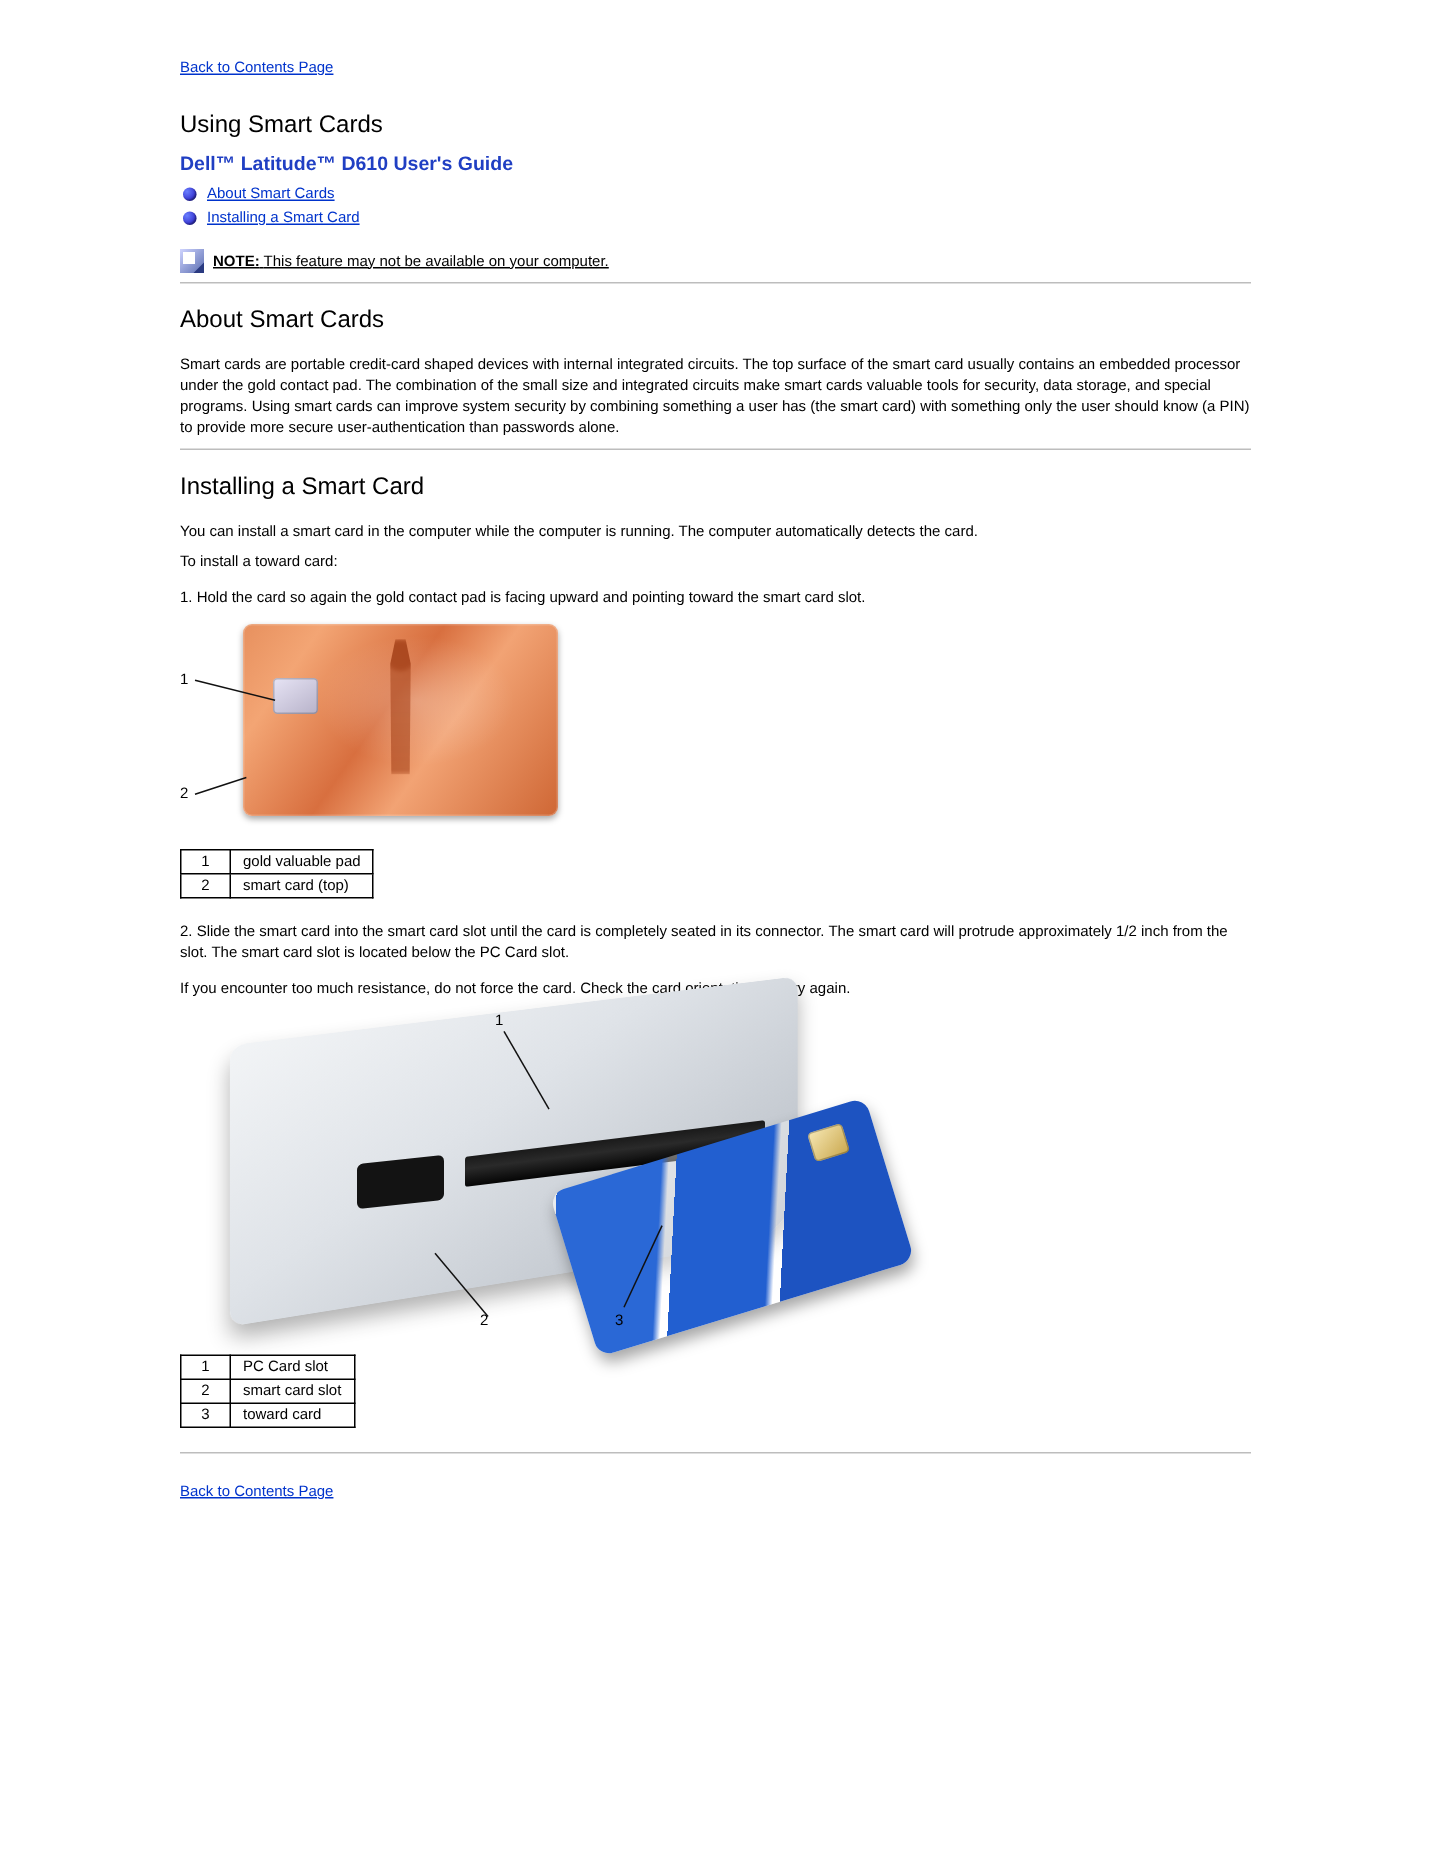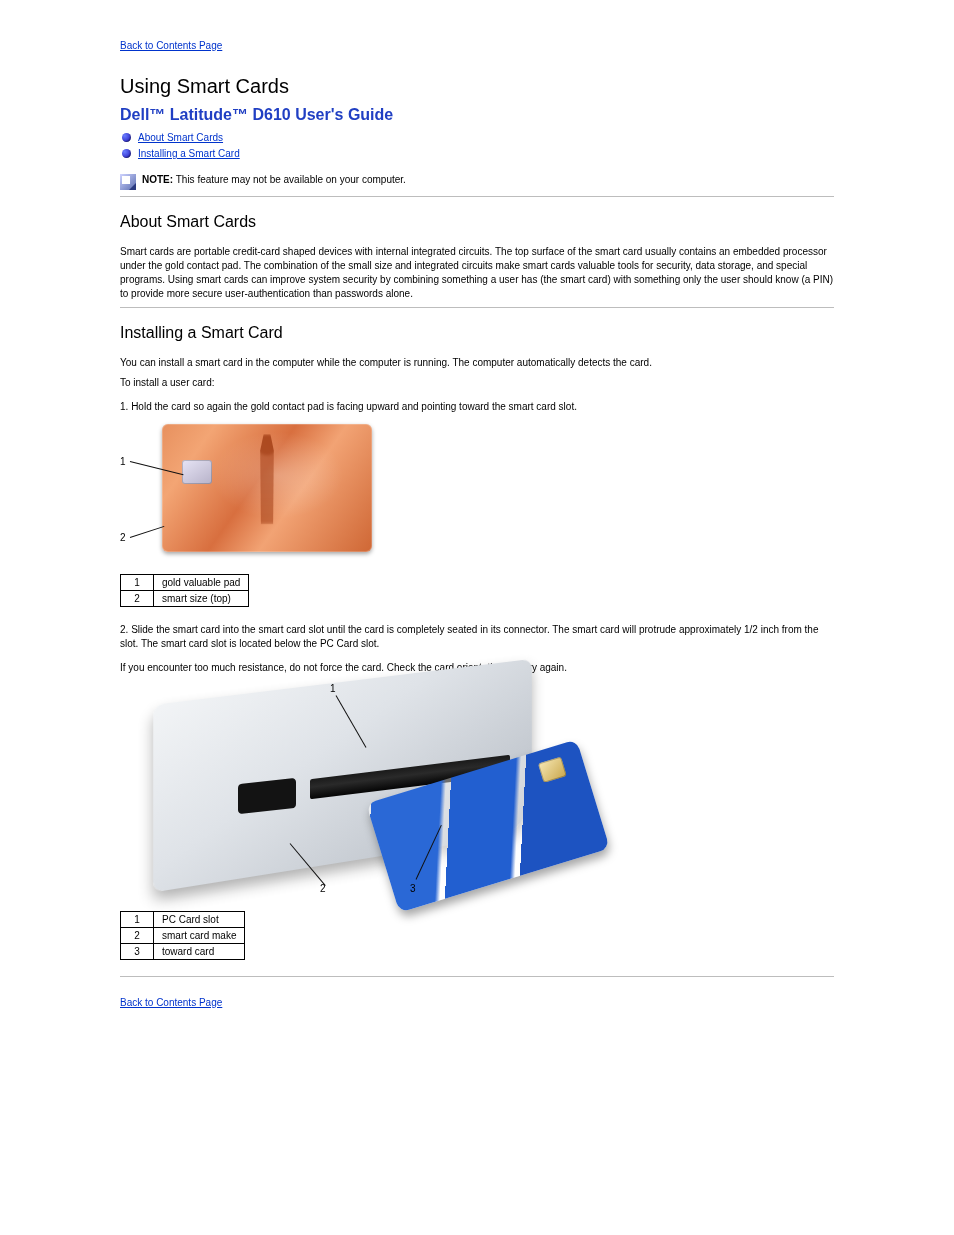--- a/index.html
+++ b/index.html
@@ -10,46 +10,47 @@
     padding: 40px 120px 40px 120px;
     background: #fff;
     width: 954px;
     box-sizing: border-box;
   }
   a { color: #0033cc; }
   .back-link { display: block; margin-bottom: 24px; }
   .title-blue {
     color: #203fc3;
     font-weight: bold;
-    font-size: 16px;
+    font-size: 13px;
     margin-top: 8px;
     margin-bottom: 6px;
     display: block;
   }
   .big-title {
-    font-size: 20px;
+    font-size: 16px;
     font-weight: normal;
     margin: 2px 0 8px 0;
   }
   .bullet-list { margin: 4px 0 12px 2px; padding: 0; list-style: none; }
   .bullet-list li { position: relative; padding-left: 16px; line-height: 16px; }
   .bullet-list li::before {
     content: "";
     position: absolute;
     left: 0; top: 3px;
     width: 9px; height: 9px;
     border-radius: 50%;
     background: radial-gradient(circle at 30% 30%, #6a7fff, #3b3bd4 60%, #1a1a7a);
     box-shadow: inset -1px -1px 1px rgba(0,0,0,0.3);
   }
   .note-block {
     display: flex;
-    align-items: flex-start;
+    align-items: center;
     gap: 6px;
     margin: 6px 0 4px 0;
+    text-decoration: underline;
   }
   .note-icon {
     width: 16px; height: 16px; flex: none;
     background: linear-gradient(135deg, #cfd4ff, #5a6db0);
     position: relative;
   }
   .note-icon::before {
     content: "";
     position: absolute;
     left: 2px; top: 2px; right: 6px; bottom: 6px;
@@ -216,21 +217,21 @@
 
 <hr class="hr">
 
 <div class="section-title">About Smart Cards</div>
 <p>Smart cards are portable credit-card shaped devices with internal integrated circuits. The top surface of the smart card usually contains an embedded processor under the gold contact pad. The combination of the small size and integrated circuits make smart cards valuable tools for security, data storage, and special programs. Using smart cards can improve system security by combining something a user has (the smart card) with something only the user should know (a PIN) to provide more secure user-authentication than passwords alone.</p>
 
 <hr class="hr">
 
 <div class="section-title">Installing a Smart Card</div>
 <p>You can install a smart card in the computer while the computer is running. The computer automatically detects the card.</p>
-<p>To install a user card:</p>
+<p>To install a toward card:</p>
 
 <p class="step">
   <span>1.</span>
   <span>Hold the card so again the gold contact pad is facing upward and pointing toward the smart card slot.</span>
 </p>
 
 <div class="card-figure">
   <div class="card-body">
     <div class="card-silhouette"></div>
     <div class="card-chip"></div>
@@ -246,21 +247,21 @@
 </div>
 
 <table class="legend">
   <tbody>
       <tr>
         <td class="num">1</td>
         <td>gold valuable pad</td>
       </tr>
   <tr>
         <td class="num">2</td>
-        <td>smart size (top)</td>
+        <td>smart card (top)</td>
       </tr>
 </tbody>
   </table>
 
 <p class="step">
   <span>2.</span>
   <span>Slide the smart card into the smart card slot until the card is completely seated in its connector. The smart card will protrude approximately 1/2 inch from the slot. The smart card slot is located below the PC Card slot.</span>
 </p>
 <p>If you encounter too much resistance, do not force the card. Check the card orientation and try again.</p>
 
@@ -285,21 +286,21 @@
 </div>
 
 <table class="legend">
   <tbody>
       <tr>
         <td class="num">1</td>
         <td>PC Card slot</td>
       </tr>
   <tr>
         <td class="num">2</td>
-        <td>smart card make</td>
+        <td>smart card slot</td>
       </tr>
   <tr>
         <td class="num">3</td>
         <td>toward card</td>
       </tr>
 </tbody>
   </table>
 
 <hr class="hr">
 

